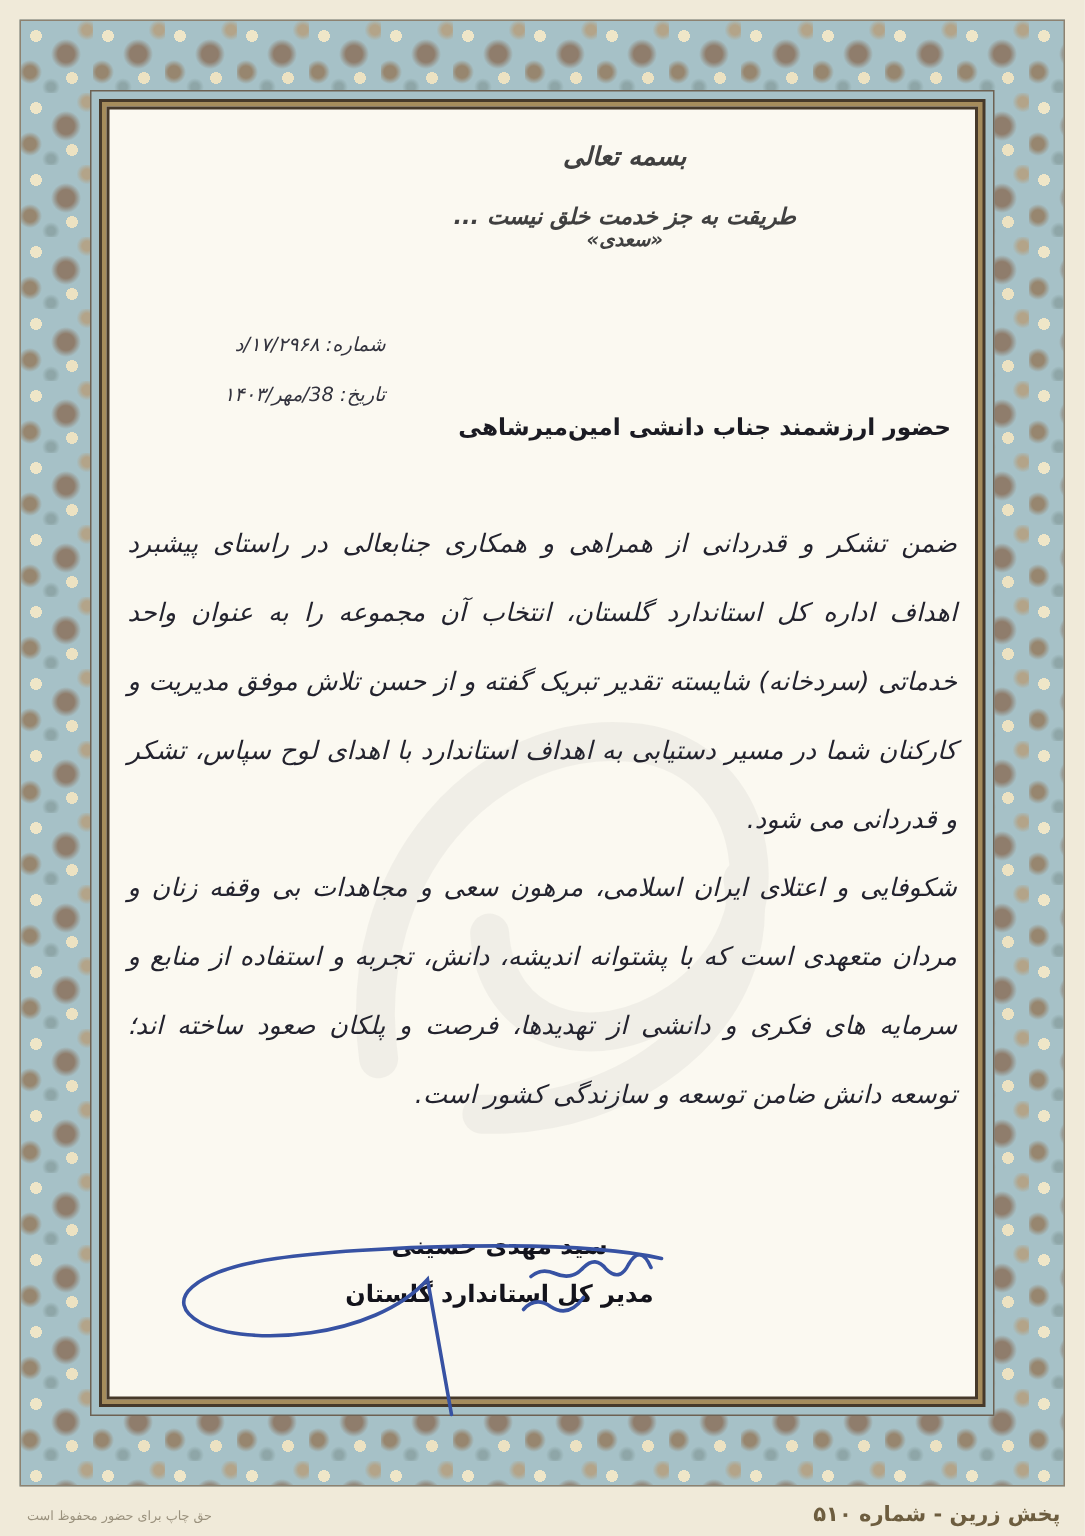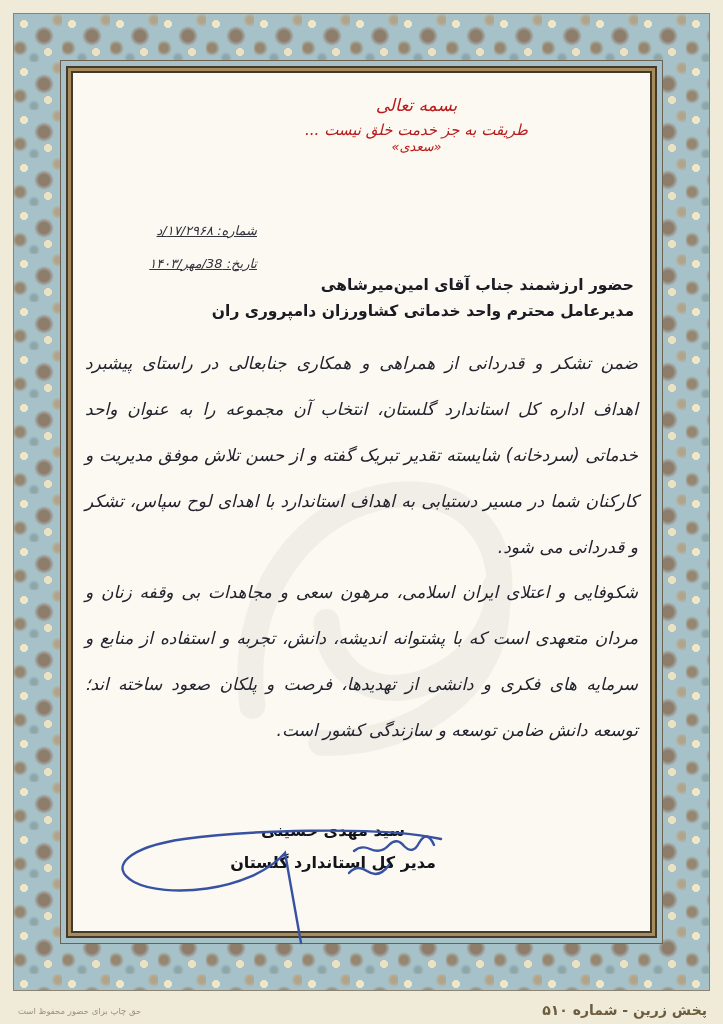--- a/index.html
+++ b/index.html
@@ -41,30 +41,30 @@
     background:var(--paper);
     border:2px solid var(--frame-dark);
     box-shadow:0 0 0 3px var(--frame-gold), 0 0 0 5px var(--frame-dark);
     direction:rtl;
     color:var(--ink);
   }
   
   .header-block{
     position:absolute;top:22px;left:0;right:0;text-align:center;
     transform:translateX(55px);
-    font-style:italic;color:#b91c1c;
+    font-style:italic;color:#404040;font-weight:bold;
   }
   .bismillah{font-size:17px;letter-spacing:1px;}
-  .verse{margin-top:6px;font-size:15px;letter-spacing:1px;}
+  .verse{margin-top:20px;font-size:15px;letter-spacing:1px;}
   .attribution{font-size:13px;}
   
   .ref-block{
     position:absolute;top:142px;left:14px;width:170px;
     direction:rtl;text-align:right;font-size:13px;font-style:italic;
-    line-height:2.5;color:#33333e;text-decoration:underline;
+    line-height:2.5;color:#33333e;
   }
   
   .addressee{
     position:absolute;top:200px;right:16px;left:60px;
     text-align:right;font-weight:bold;font-size:15.5px;line-height:1.65;
     color:#1b1b23;font-style:normal;
   }
   
   .letter-body{
     position:absolute;top:268px;left:12px;right:12px;
@@ -116,22 +116,21 @@
           <div class="verse">طریقت به جز خدمت خلق نیست ...</div>
           <div class="attribution">«سعدی»</div>
         </div>
 
         <div class="ref-block">
           <div>شماره: ۱۷/۲۹۶۸/د</div>
           <div>تاریخ: 38/مهر/۱۴۰۳</div>
         </div>
 
         <div class="addressee">
-          <div>حضور ارزشمند جناب آقای امین‌میرشاهی</div>
-          <div>مدیرعامل محترم واحد خدماتی کشاورزان دامپروری ران</div>
+          <div>حضور ارزشمند جناب دانشی امین‌میرشاهی</div>
         </div>
 
         <div class="letter-body">
           <p>ضمن تشکر و قدردانی از همراهی و همکاری جنابعالی در راستای پیشبرد اهداف اداره کل استاندارد گلستان، انتخاب آن مجموعه را به عنوان واحد خدماتی (سردخانه) شایسته تقدیر تبریک گفته و از حسن تلاش موفق مدیریت و کارکنان شما در مسیر دستیابی به اهداف استاندارد با اهدای لوح سپاس، تشکر و قدردانی می شود.</p>
           <p>شکوفایی و اعتلای ایران اسلامی، مرهون سعی و مجاهدات بی وقفه زنان و مردان متعهدی است که با پشتوانه اندیشه، دانش، تجربه و استفاده از منابع و سرمایه های فکری و دانشی از تهدیدها، فرصت و پلکان صعود ساخته اند؛ توسعه دانش ضامن توسعه و سازندگی کشور است.</p>
         </div>
 
         <div class="signature-block">
           <div>سید مهدی حسینی</div>
           <div>مدیر کل استاندارد گلستان</div>

